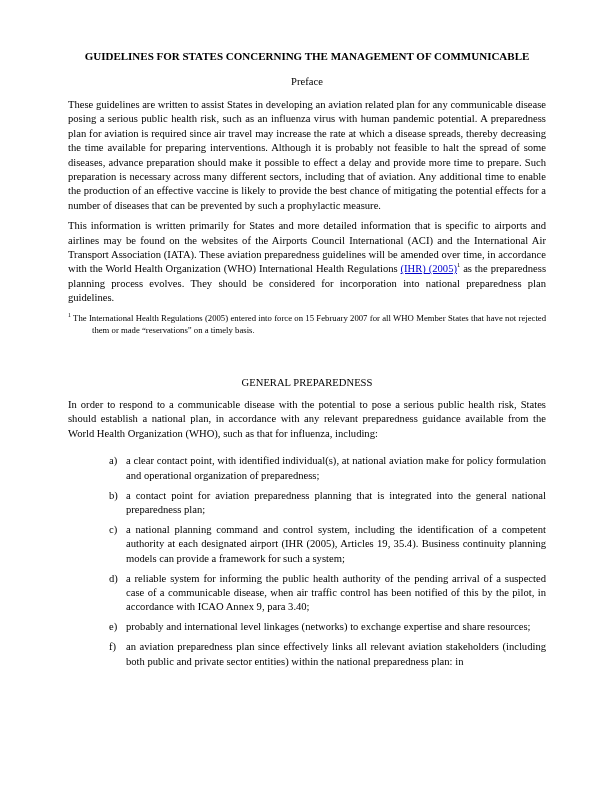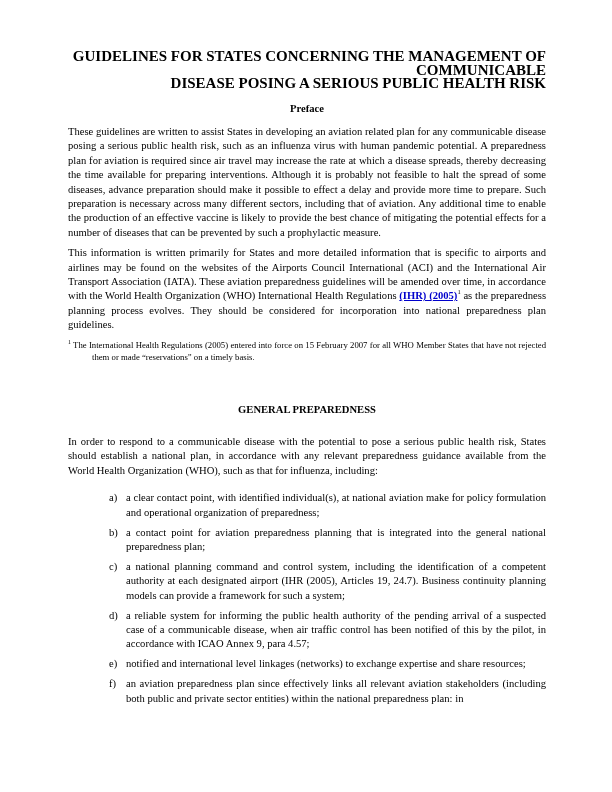--- a/index.html
+++ b/index.html
@@ -10,42 +10,41 @@
     height: 792px;
     background: #ffffff;
     padding: 50px 66px 30px 68px;
     font-family: "Liberation Serif", "DejaVu Serif", serif;
     font-size: 10.6px;
     line-height: 14.4px;
     color: #000000;
     overflow: hidden;
   }
   .doc-title {
-    font-size: 15px;
+    font-size: 11px;
     font-weight: bold;
-    text-align: right;
+    text-align: center;
     line-height: 13.5px;
     margin-bottom: 11px;
   }
   .section-heading {
     font-size: 10.6px;
-    font-weight: bold;
+    font-weight: normal;
     text-align: center;
     line-height: 14.4px;
     margin-bottom: 9px;
   }
   .body-para {
     text-align: justify;
     margin-bottom: 6px;
   }
   .doc-link {
     color: #0000cc;
     text-decoration: underline;
     cursor: pointer;
-    font-weight: bold;
   }
   sup.fn-ref {
     font-size: 6.5px;
     line-height: 0;
     vertical-align: super;
     color: #000000;
   }
   .footnote {
     font-size: 8.7px;
     line-height: 12px;
@@ -54,21 +53,21 @@
     text-indent: -24px;
     margin-top: 2px;
   }
   .footnote sup {
     font-size: 5.8px;
     line-height: 0;
     vertical-align: super;
   }
   .gp-heading {
     margin-top: 40px;
-    margin-bottom: 18px;
+    margin-bottom: 8px;
   }
   .list { margin-top: 13px; }
   .list-item {
     display: flex;
     margin-left: 41px;
     margin-bottom: 5.5px;
   }
   .list-item .item-label {
     flex: 0 0 17px;
   }
@@ -77,21 +76,20 @@
     text-align: justify;
   }
 </style>
 </head>
 <body>
 
 <div class="page">
 
   <h1 class="doc-title">
     <span>GUIDELINES FOR STATES CONCERNING THE MANAGEMENT OF COMMUNICABLE</span><br>
-    <span>DISEASE POSING A SERIOUS PUBLIC HEALTH RISK</span>
   </h1>
 
   <h2 class="section-heading">Preface</h2>
 
   <p class="body-para">These guidelines are written to assist States in developing an aviation related plan for any communicable disease posing a serious public health risk, such as an influenza virus with human pandemic potential. A preparedness plan for aviation is required since air travel may increase the rate at which a disease spreads, thereby decreasing the time available for preparing interventions. Although it is probably not feasible to halt the spread of some diseases, advance preparation should make it possible to effect a delay and provide more time to prepare. Such preparation is necessary across many different sectors, including that of aviation. Any additional time to enable the production of an effective vaccine is likely to provide the best chance of mitigating the potential effects for a number of diseases that can be prevented by such a prophylactic measure.</p>
 
   <p class="body-para"><span>This information is written primarily for States and more detailed information that is specific to airports and airlines may be found on the websites of the Airports Council International (ACI) and the International Air Transport Association (IATA). These aviation preparedness guidelines will be amended over time, in accordance with the World Health Organization (WHO) International Health Regulations </span><a class="doc-link" href="#">(IHR) (2005)</a><sup class="fn-ref">1</sup><span> as the preparedness planning process evolves. They should be considered for incorporation into national preparedness plan guidelines.</span></p>
 
   <div class="footnote"><sup>1</sup> <span>The International Health Regulations (2005) entered into force on 15 February 2007 for all WHO Member States that have not rejected them or made “reservations” on a timely basis.</span></div>
 
@@ -106,31 +104,31 @@
       <span class="item-text">a clear contact point, with identified individual(s), at national aviation make for policy formulation and operational organization of preparedness;</span>
     </div>
 
     <div class="list-item">
       <span class="item-label">b)</span>
       <span class="item-text">a contact point for aviation preparedness planning that is integrated into the general national preparedness plan;</span>
     </div>
 
     <div class="list-item">
       <span class="item-label">c)</span>
-      <span class="item-text">a national planning command and control system, including the identification of a competent authority at each designated airport (IHR (2005), Articles 19, 24.7).  Business continuity planning models can provide a framework for such a system;</span>
+      <span class="item-text">a national planning command and control system, including the identification of a competent authority at each designated airport (IHR (2005), Articles 19, 35.4).  Business continuity planning models can provide a framework for such a system;</span>
     </div>
 
     <div class="list-item">
       <span class="item-label">d)</span>
-      <span class="item-text">a reliable system for informing the public health authority of the pending arrival of a suspected case of a communicable disease, when air traffic control has been notified of this by the pilot, in accordance with ICAO Annex 9, para 4.57;</span>
+      <span class="item-text">a reliable system for informing the public health authority of the pending arrival of a suspected case of a communicable disease, when air traffic control has been notified of this by the pilot, in accordance with ICAO Annex 9, para 3.40;</span>
     </div>
 
     <div class="list-item">
       <span class="item-label">e)</span>
-      <span class="item-text">notified and international level linkages (networks) to exchange expertise and share resources;</span>
+      <span class="item-text">probably and international level linkages (networks) to exchange expertise and share resources;</span>
     </div>
 
     <div class="list-item">
       <span class="item-label">f)</span>
       <span class="item-text">an aviation preparedness plan since effectively links all relevant aviation stakeholders (including both public and private sector entities) within the national preparedness plan: in</span>
     </div>
 
   </div>
 
 </div>

